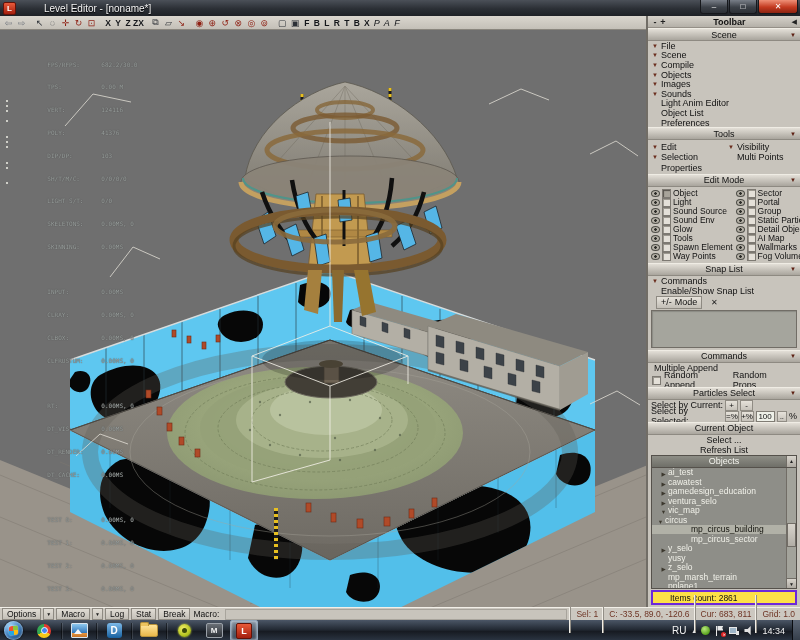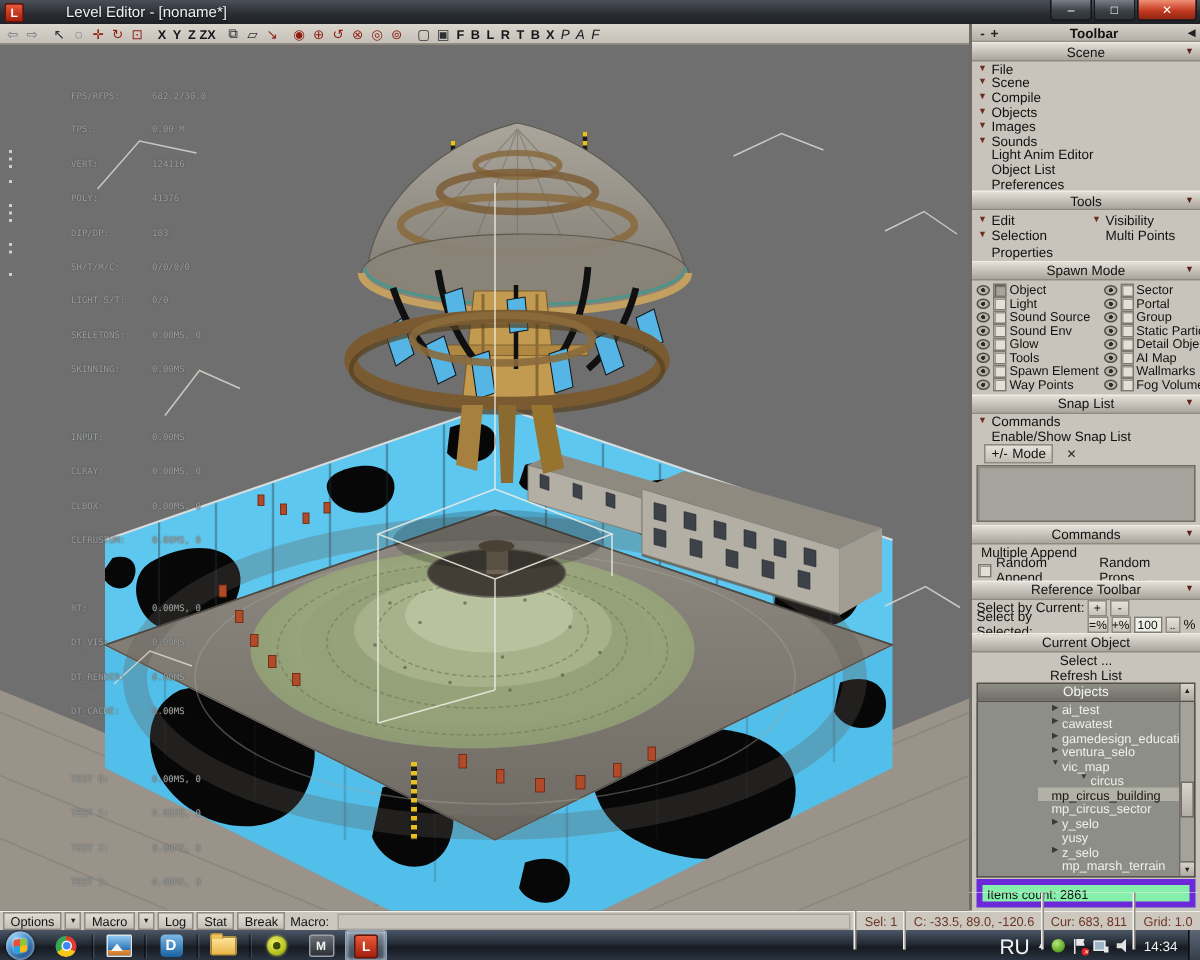--- a/index.html
+++ b/index.html
@@ -91,35 +91,35 @@
   
   .objhdr{height:11px;flex:none;background:linear-gradient(#8e8e86,#6f6f68);color:#f4f4ee;
           display:flex;align-items:center;justify-content:center;position:relative;
           border:1px solid #55514b;margin:0 3px;}
   .objhdr .scrbtn{position:absolute;right:0;top:0;width:9px;height:100%;
                   background:linear-gradient(#d8d4cc,#aeaaa2);border-left:1px solid #716d66;
                   color:#222;font-size:5px;display:flex;align-items:center;justify-content:center;}
   .objlist{flex:1;margin:0 3px;background:#8e8e88;border:1px solid #55514b;border-top:none;
            position:relative;overflow:hidden;color:#f0f0e8;}
   .objrows{position:absolute;inset:0 9px 0 0;}
-  .objrow{height:9.5px;display:flex;align-items:flex-start;font-size:8.5px;margin-left:40px;}
+  .objrow{height:9.5px;display:flex;align-items:flex-end;font-size:8.5px;}
   .objrow .oarr{width:9px;flex:none;font-size:5.5px;color:#3c382e;text-align:center;}
   .objrow.lvl1{padding-left:7px;}
-  .objrow.lvl2{padding-left:26px;}
-  .objrow.lvl3{}
+  .objrow.lvl2{padding-left:4px;}
+  .objrow.lvl3{padding-left:30px;}
   .objrow.selected{background:#b1b1a7;color:#15150f;}
   .scrollrail{position:absolute;right:0;top:0;bottom:0;width:9px;background:#a3a39b;
               border-left:1px solid #716d66;}
   .scrollthumb{position:absolute;left:0;right:0;top:46%;height:22px;
                background:linear-gradient(#d8d4cc,#b2aea6);border:1px solid #716d66;}
   .scrolldown{position:absolute;left:0;right:0;bottom:0;height:9px;
               background:linear-gradient(#d8d4cc,#aeaaa2);border-top:1px solid #716d66;
               color:#222;font-size:5px;display:flex;align-items:center;justify-content:center;}
-  .itemscount{height:11px;flex:none;margin:1px 3px 2px;background:#86efac;border:4px solid #6d28d9;
-              display:flex;align-items:center;padding-left:3px;font-size:8.5px;}
+  .itemscount{height:11px;flex:none;margin:1px 3px 2px;background:#fde047;border:2px solid #6d28d9;
+              display:flex;align-items:center;padding-left:17px;font-size:8.5px;}
   
   .statusbar{height:12px;background:#ccc8c0;border-top:1px solid #f2efe8;display:flex;
              align-items:center;font-size:8.5px;}
   .sb-btn{height:10px;display:flex;align-items:center;padding:0 4px;margin-left:2px;
           border:1px solid #8e8a82;background:linear-gradient(#e0dcd4,#c4c0b8);}
   .sb-drop{width:9px;justify-content:center;padding:0;font-size:5px;color:#222;}
   .sb-label{padding:0 3px;}
   .sb-field{flex:1;height:9px;margin:0 3px;border:1px solid #a8a49c;background:#c8c4bc;}
   .sb-cell{height:10px;display:flex;align-items:center;padding:14px 5px;color:#6e3424;
            border-left:1px solid #928e86;box-shadow:-1px 0 0 #f2efe8;white-space:nowrap;}
@@ -159,21 +159,21 @@
            background:radial-gradient(circle at 40% 35%,#f2ef6a,#b6c520 60%,#6d8410);
            box-shadow:0 0 2px #dce84a;}
   .ic-gold::after{content:"";position:absolute;inset:4px;border-radius:50%;background:#3c4a08;}
   .ic-m{width:15px;height:13px;border-radius:2px;background:linear-gradient(#6a6f76,#2c3036);
         border:1px solid #9aa0a8;color:#f2f2f2;font-weight:bold;font-size:8px;
         display:flex;align-items:center;justify-content:center;}
   .ic-editor{width:14px;height:14px;border-radius:2px;background:linear-gradient(#e85a3a,#a41f0e);
              border:1px solid #641208;color:#fff;font-weight:bold;font-size:9px;
              display:flex;align-items:center;justify-content:center;}
   .tray{margin-left:auto;display:flex;align-items:center;gap:5px;padding-right:4px;}
-  .tray-lang{font-size:14px;color:#f2f2f2;}
+  .tray-lang{font-size:10px;color:#f2f2f2;}
   .tray-chev{font-size:5px;color:#e6e6e6;}
   .tray-green{width:9px;height:9px;border-radius:50%;
               background:radial-gradient(circle at 38% 32%,#b8e87a,#59a21e 70%,#336010);}
   .tray-flag{position:relative;width:9px;height:10px;}
   .tray-flag::before{content:"";position:absolute;left:1px;top:0;width:1px;height:10px;background:#e8e8e8;}
   .tray-flag::after{content:"";position:absolute;left:2px;top:0;width:6px;height:5px;
                     background:#e8e8e8;clip-path:polygon(0 0,100% 0,80% 50%,100% 100%,0 100%);}
   .tray-badge{position:absolute;right:-2px;bottom:-1px;width:5px;height:5px;border-radius:50%;
               background:#d22;color:#fff;font-size:4px;line-height:5px;text-align:center;}
   .tray-net{width:10px;height:9px;position:relative;}
@@ -723,21 +723,21 @@
           <span class="lab">Properties</span>
         </div>
 
         <div class="rowitem">
           <span class="tarr"></span>
           <span class="lab"></span>
         </div>
       </div>
 
     <div class="sechdr">
-      <span>Spawn Mode</span>
+      <span>Edit Mode</span>
       <span class="arr">▼</span>
     </div>
     <div class="cbgrid">
       <div>
 
           <div class="cbrow">
             <span class="eye"></span>
             <span class="cb on"></span>
             <span class="cblabel">Object</span>
           </div>
@@ -864,21 +864,21 @@
       <span>Multiple Append</span>
     </div>
     <div class="randrow">
       <span class="cb"></span>
       <span>Random Append</span>
       <span class="spacer"></span>
       <span>Random Props...</span>
     </div>
 
     <div class="sechdr">
-      <span>Reference Toolbar</span>
+      <span>Particles Select</span>
       <span class="arr">▼</span>
     </div>
     <div class="refrow">
       <span>Select by Current:</span>
       <span class="btn-sm">+</span>
       <span class="btn-sm">-</span>
     </div>
     <div class="refrow">
       <span>Select by Selected:</span>
       <span class="btn-sm">=%</span>

